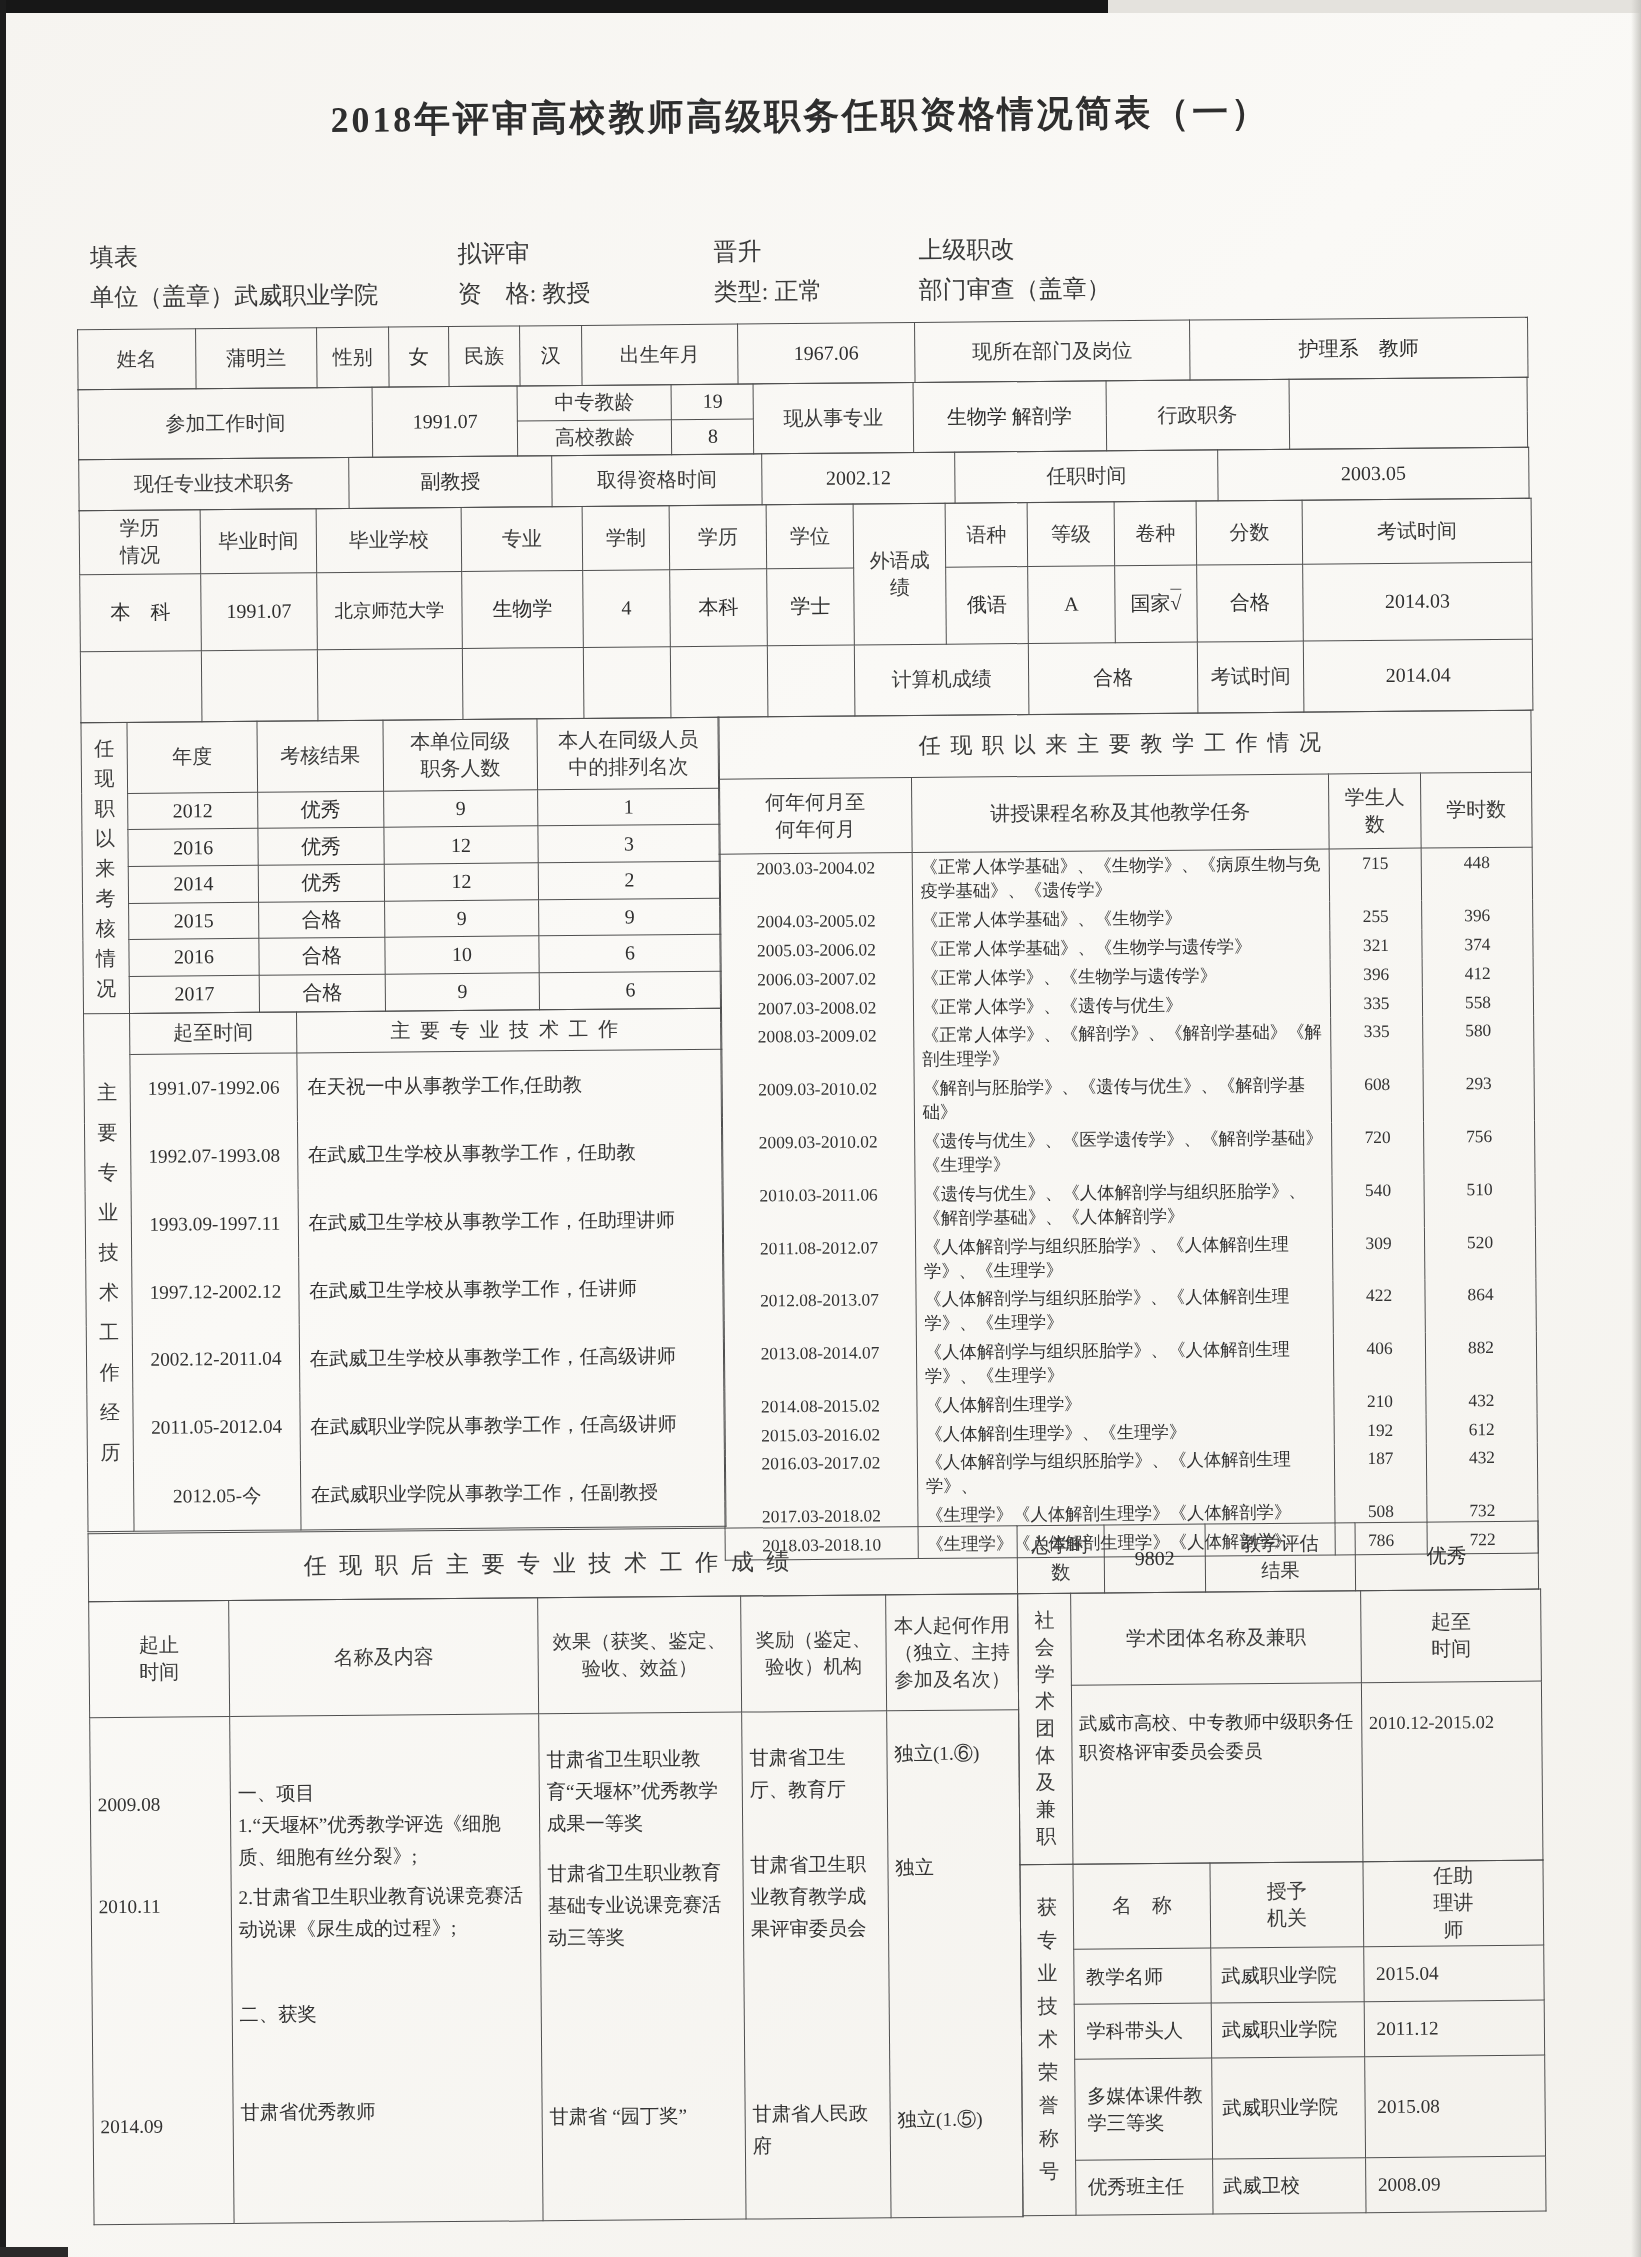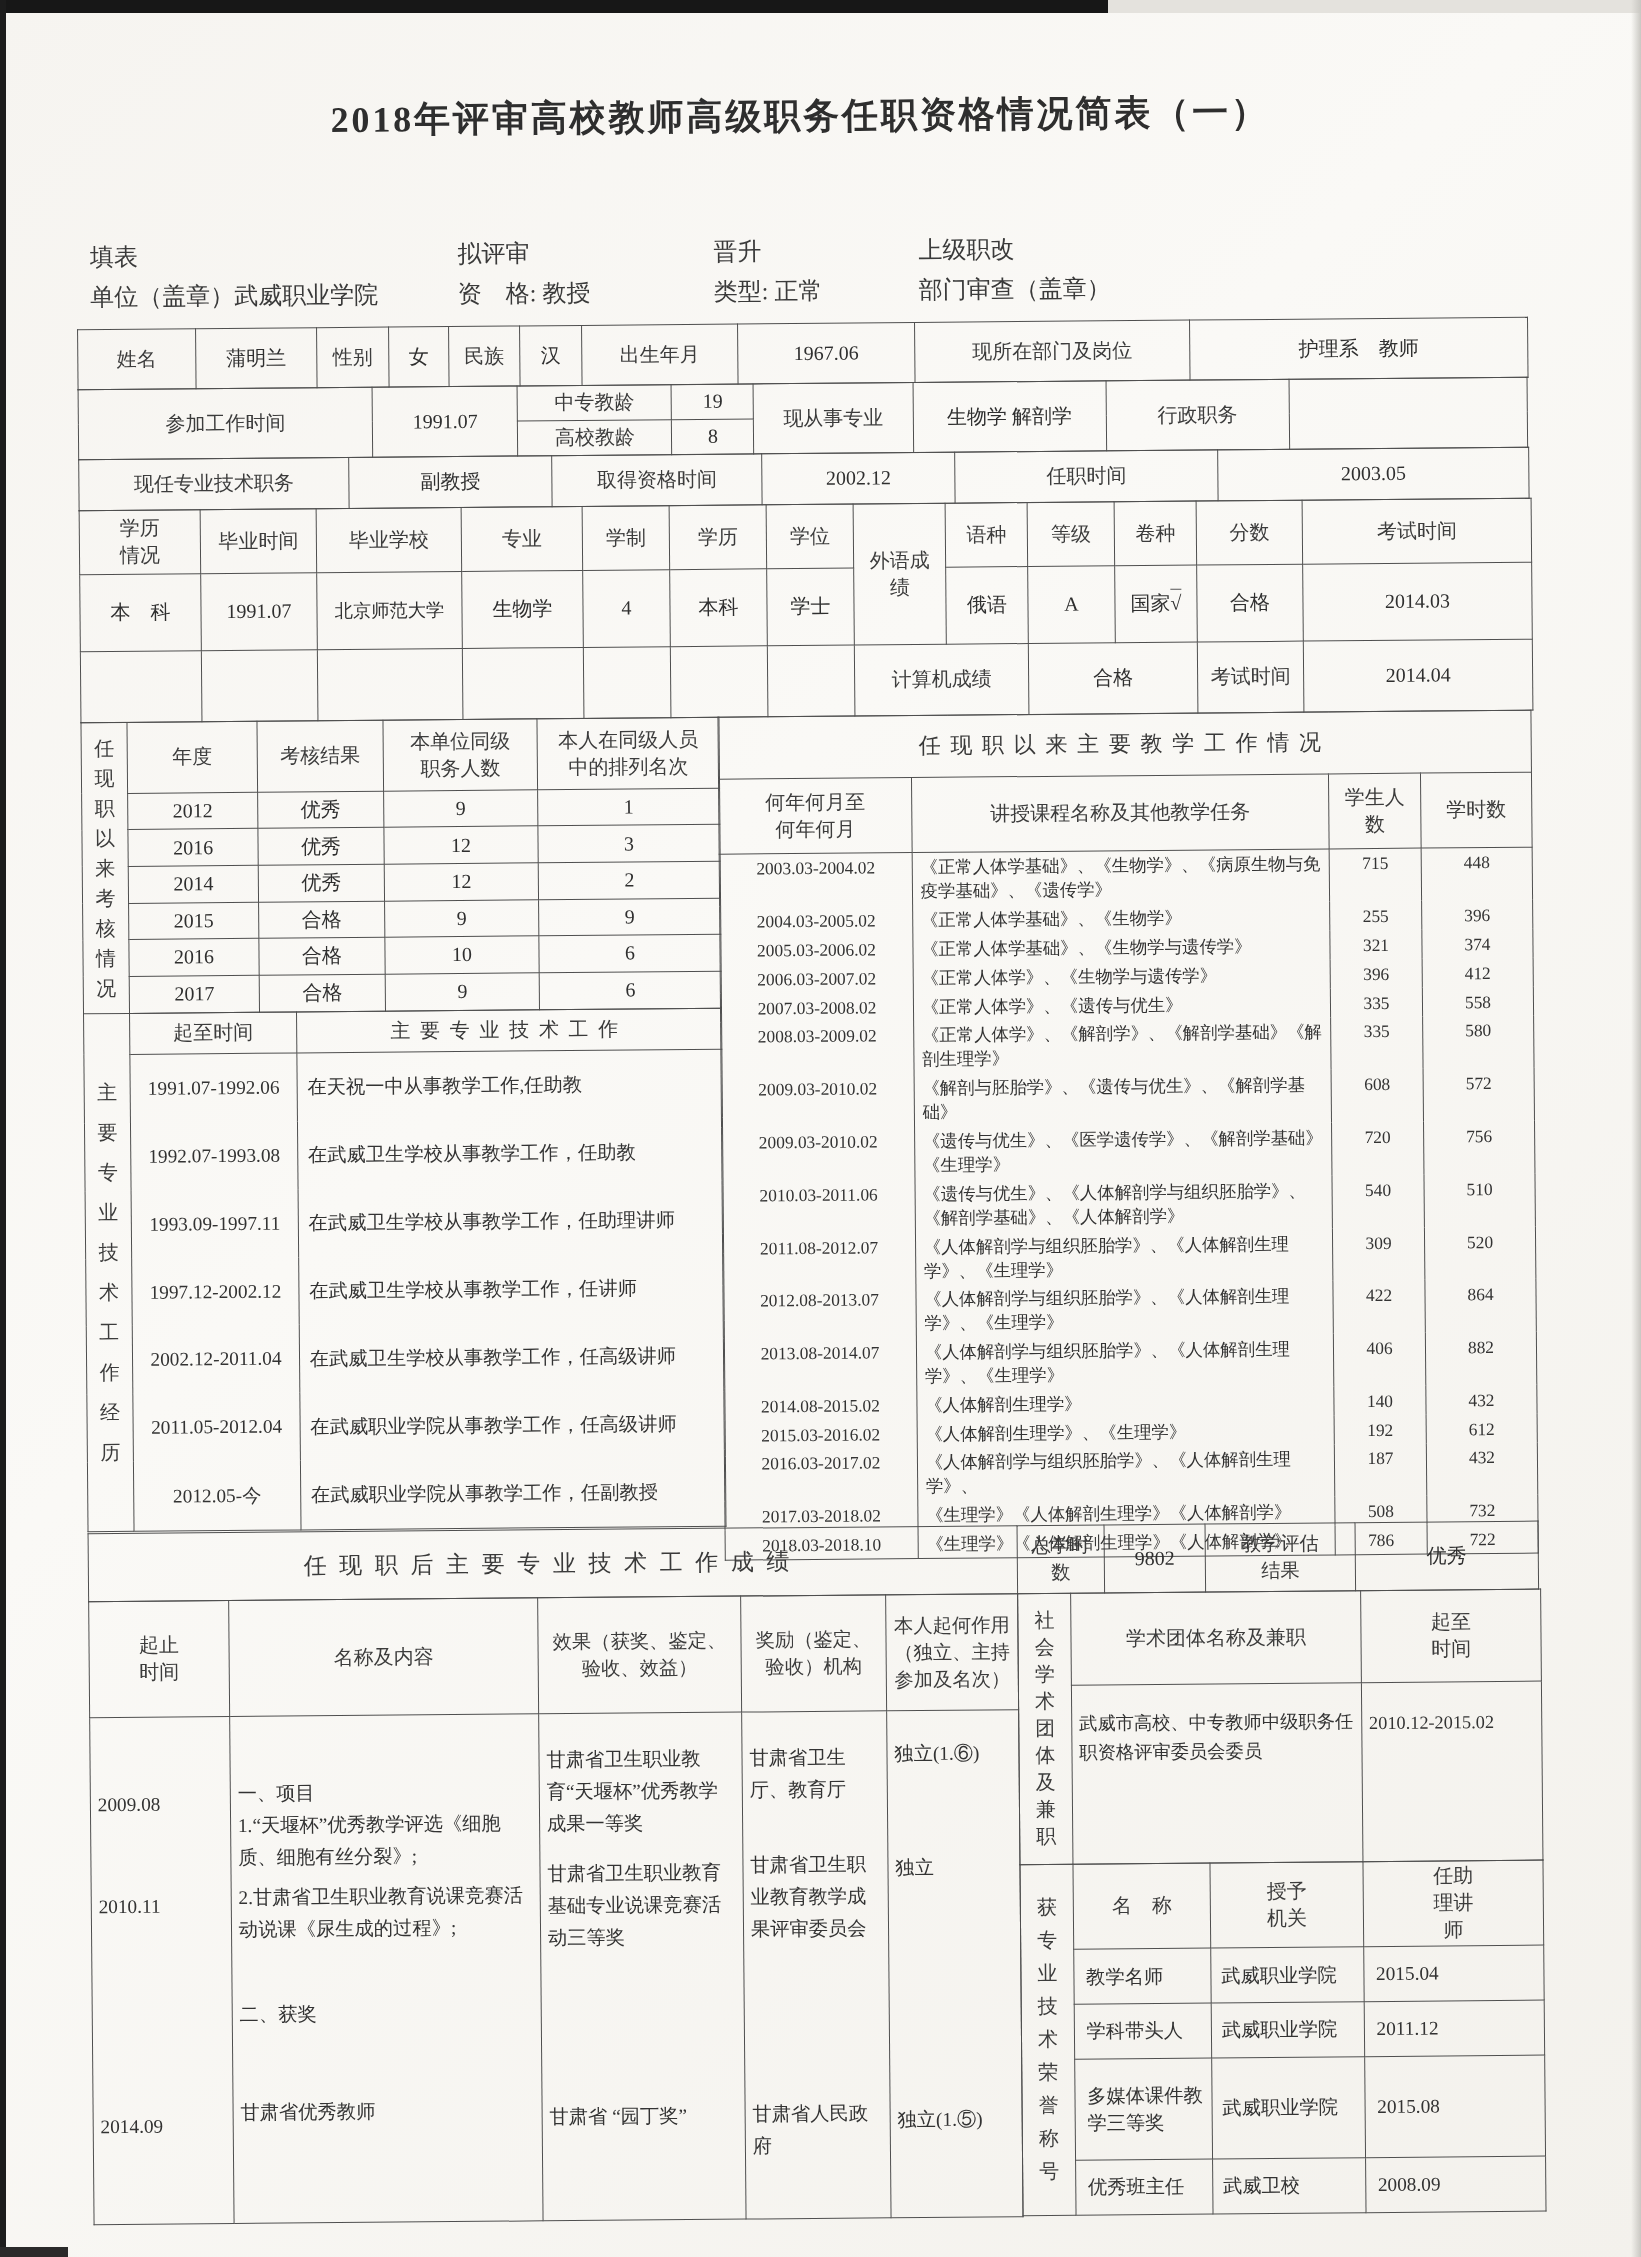--- a/index.html
+++ b/index.html
@@ -398,21 +398,21 @@
             <tr>
               <td class="t-date">2008.03-2009.02</td>
               <td class="t-course">《正常人体学》、《解剖学》、《解剖学基础》《解剖生理学》</td>
               <td class="t-num">335</td>
               <td class="t-num">580</td>
             </tr>
             <tr>
               <td class="t-date">2009.03-2010.02</td>
               <td class="t-course">《解剖与胚胎学》、《遗传与优生》、《解剖学基础》</td>
               <td class="t-num">608</td>
-              <td class="t-num">572</td>
+              <td class="t-num">293</td>
             </tr>
             <tr>
               <td class="t-date">2009.03-2010.02</td>
               <td class="t-course">《遗传与优生》、《医学遗传学》、《解剖学基础》《生理学》</td>
               <td class="t-num">720</td>
               <td class="t-num">756</td>
             </tr>
             <tr>
               <td class="t-date">2010.03-2011.06</td>
               <td class="t-course">《遗传与优生》、《人体解剖学与组织胚胎学》、《解剖学基础》、《人体解剖学》</td>
@@ -433,21 +433,21 @@
             </tr>
             <tr>
               <td class="t-date">2013.08-2014.07</td>
               <td class="t-course">《人体解剖学与组织胚胎学》、《人体解剖生理学》、《生理学》</td>
               <td class="t-num">406</td>
               <td class="t-num">882</td>
             </tr>
             <tr>
               <td class="t-date">2014.08-2015.02</td>
               <td class="t-course">《人体解剖生理学》</td>
-              <td class="t-num">140</td>
+              <td class="t-num">210</td>
               <td class="t-num">432</td>
             </tr>
             <tr>
               <td class="t-date">2015.03-2016.02</td>
               <td class="t-course">《人体解剖生理学》、《生理学》</td>
               <td class="t-num">192</td>
               <td class="t-num">612</td>
             </tr>
             <tr>
               <td class="t-date">2016.03-2017.02</td>

